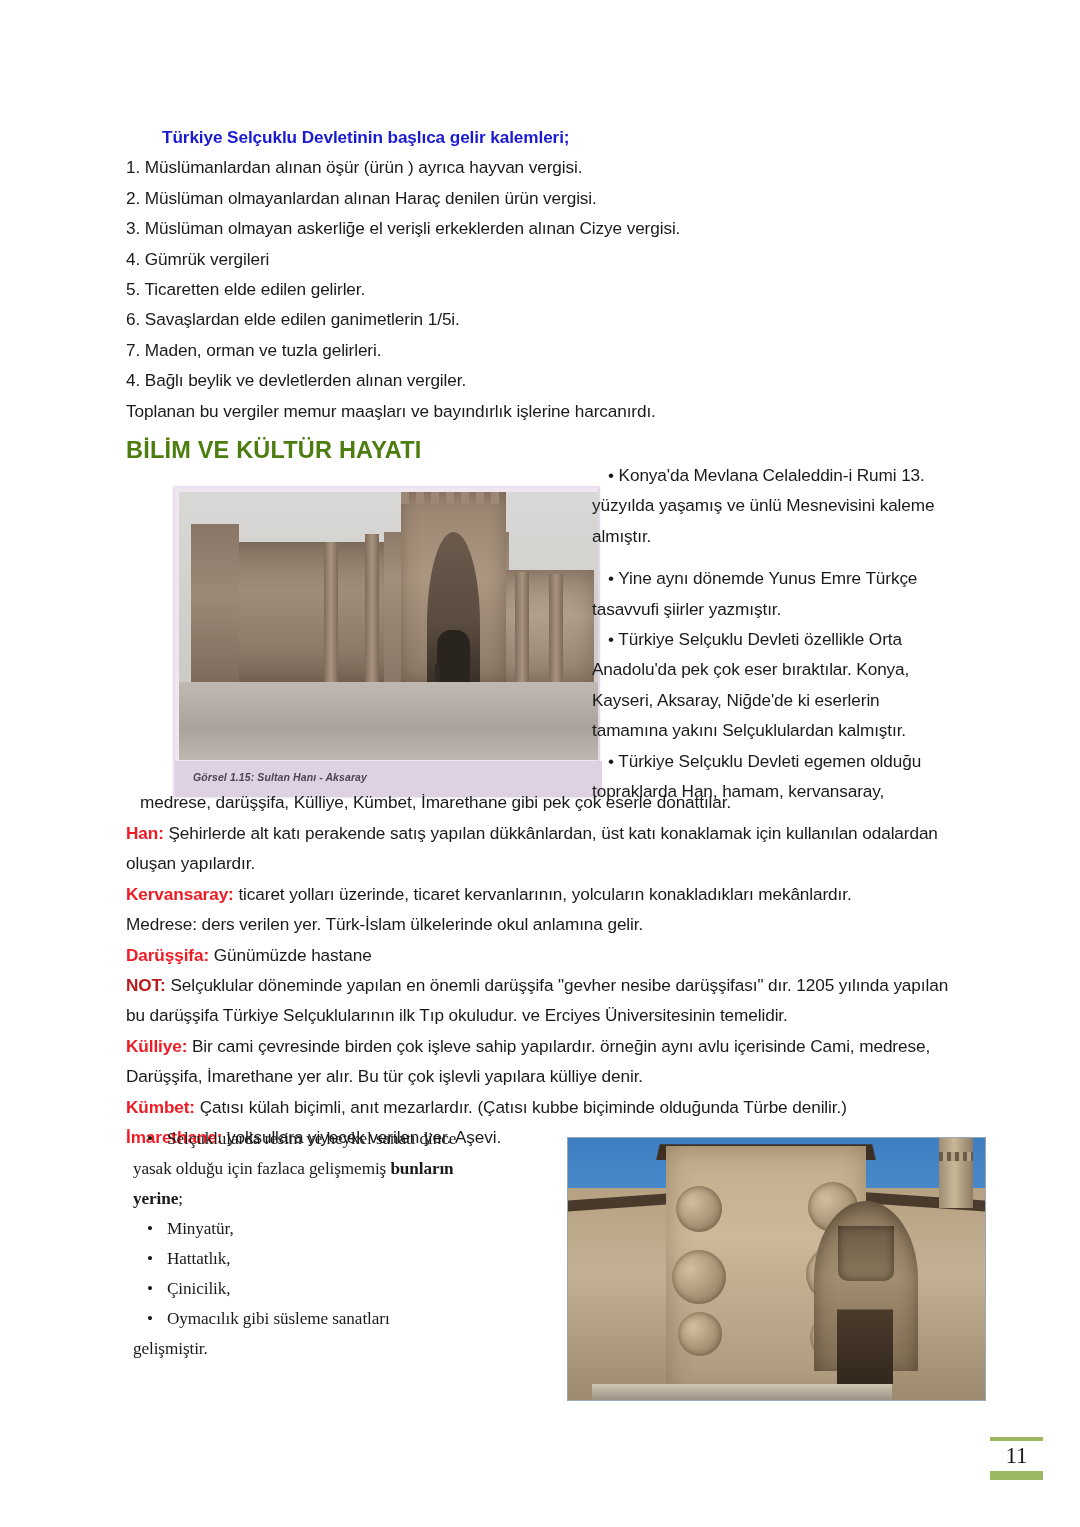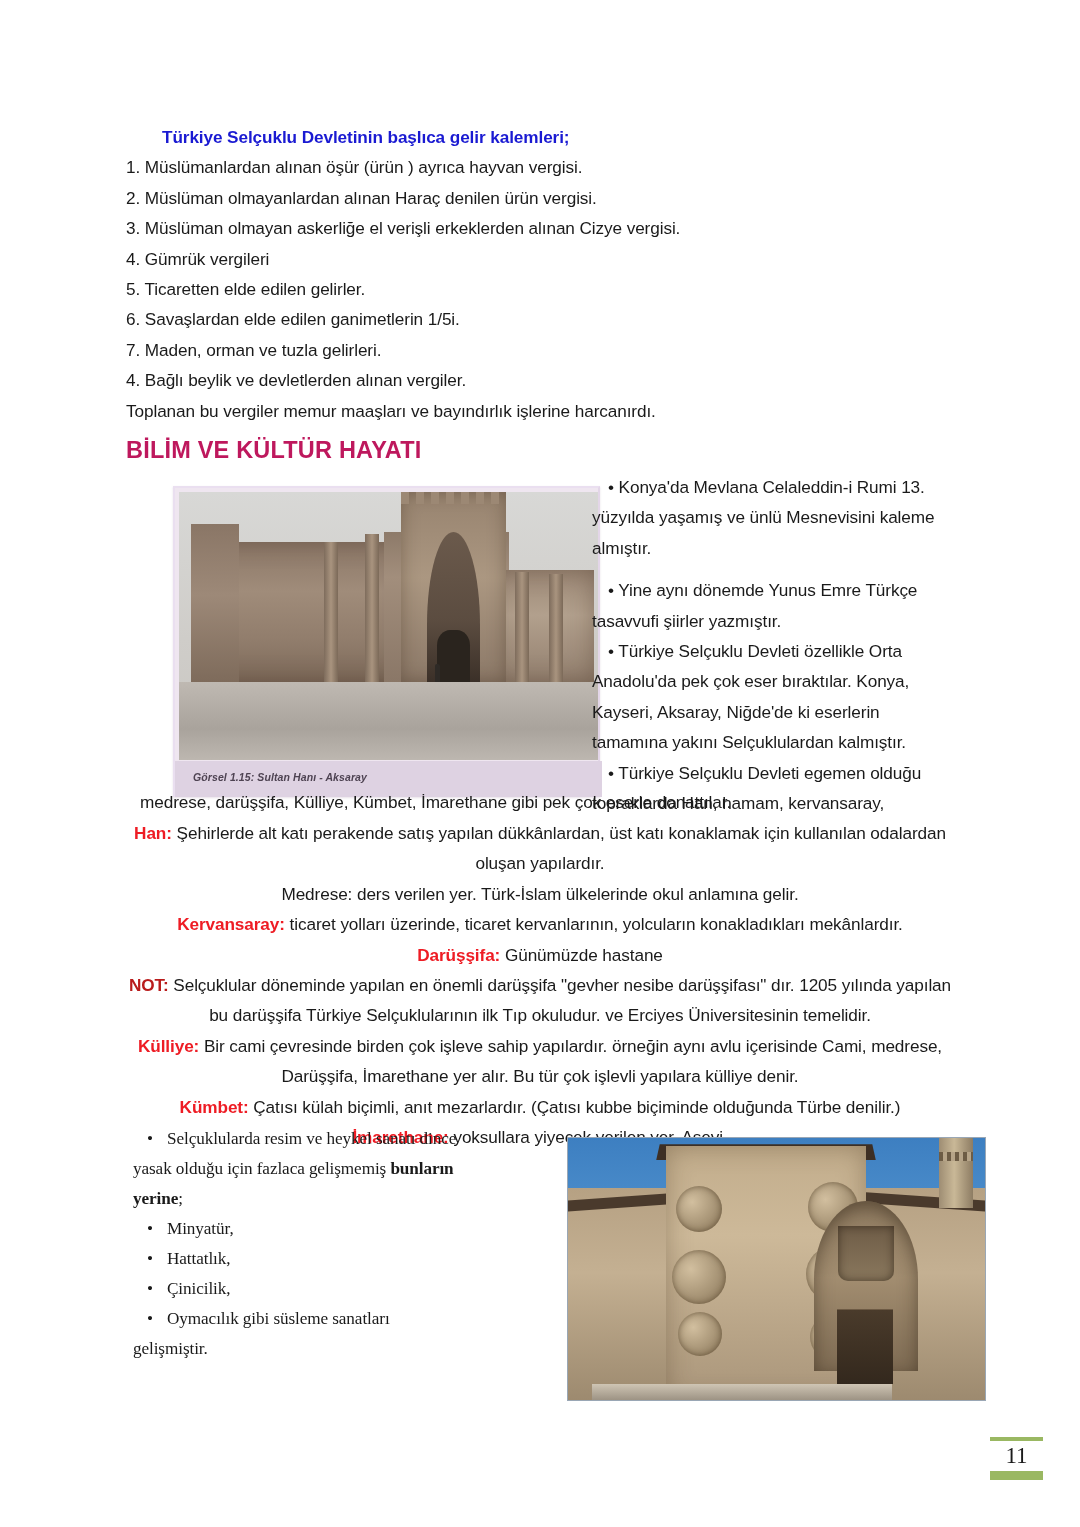--- a/index.html
+++ b/index.html
@@ -50,21 +50,21 @@
   }
   b, .bold { font-weight: bold; }
 
   
   .section-title {
     position: absolute;
     left: 126px;
     top: 437px;
     font-size: 23.5px;
     font-weight: bold;
-    color: #be185d;
+    color: #4d7c0f;
     letter-spacing: 0.2px;
   }
 
   
   .fig1 {
     position: absolute;
     left: 133px;
     top: 470px;
     width: 427px;
     height: 311px;
@@ -279,40 +279,40 @@
         <div class="arch"></div>
         <div class="door"></div>
       </div>
 
       <div class="ground1"></div>
       <div class="person"></div>
     </div>
     <figcaption class="caption">Görsel 1.15: Sultan Hanı - Aksaray</figcaption>
   </figure>
 
-  <div style="position:absolute;left:592px;top:472px;width:366px;">
+  <div style="position:absolute;left:592px;top:460px;width:366px;">
     <p style="text-indent:16px;">• Konya'da Mevlana Celaleddin-i Rumi 13. yüzyılda yaşamış ve ünlü Mesnevisini kaleme almıştır.</p>
     <p style="text-indent:16px;margin-top:12px;">• Yine aynı dönemde Yunus Emre Türkçe tasavvufi şiirler yazmıştır.</p>
     <p style="text-indent:16px;">• Türkiye Selçuklu Devleti özellikle Orta Anadolu'da pek çok eser bıraktılar. Konya, Kayseri, Aksaray, Niğde'de ki eserlerin tamamına yakını Selçuklulardan kalmıştır.</p>
     <p style="text-indent:16px;">• Türkiye Selçuklu Devleti egemen olduğu topraklarda Han, hamam, kervansaray,</p>
   </div>
 
   <div style="position:absolute;left:140px;top:787px;width:814px;">
     <p>medrese, darüşşifa, Külliye, Kümbet, İmarethane gibi pek çok eserle donattılar.</p>
   </div>
 
-  <div style="position:absolute;left:126px;top:818px;width:828px;text-align:center;">
+  <div style="position:absolute;left:126px;top:818px;width:828px;">
     <p>
       <span class="red-term">Han:</span><span> Şehirlerde alt katı perakende satış yapılan dükkânlardan, üst katı konaklamak için kullanılan odalardan oluşan yapılardır.</span>
     </p>
     <p>
+      <span class="red-term">Kervansaray:</span><span> ticaret yolları üzerinde, ticaret kervanlarının, yolcuların konakladıkları mekânlardır.</span>
+    </p>
+    <p>
       <span>Medrese:</span><span> ders verilen yer. Türk-İslam ülkelerinde okul anlamına gelir.</span>
-    </p>
-    <p>
-      <span class="red-term">Kervansaray:</span><span> ticaret yolları üzerinde, ticaret kervanlarının, yolcuların konakladıkları mekânlardır.</span>
     </p>
     <p>
       <span class="red-term">Darüşşifa:</span><span> Günümüzde hastane</span>
     </p>
     <p>
       <span class="blue-term">NOT:</span><span> Selçuklular döneminde yapılan en önemli darüşşifa "gevher nesibe darüşşifası" dır. 1205 yılında yapılan bu darüşşifa Türkiye Selçuklularının ilk Tıp okuludur. ve Erciyes Üniversitesinin temelidir.</span>
     </p>
     <p>
       <span class="red-term">Külliye:</span><span> Bir cami çevresinde birden çok işleve sahip yapılardır. örneğin aynı avlu içerisinde Cami, medrese, Darüşşifa, İmarethane yer alır. Bu tür çok işlevli yapılara külliye denir.</span>
     </p>

